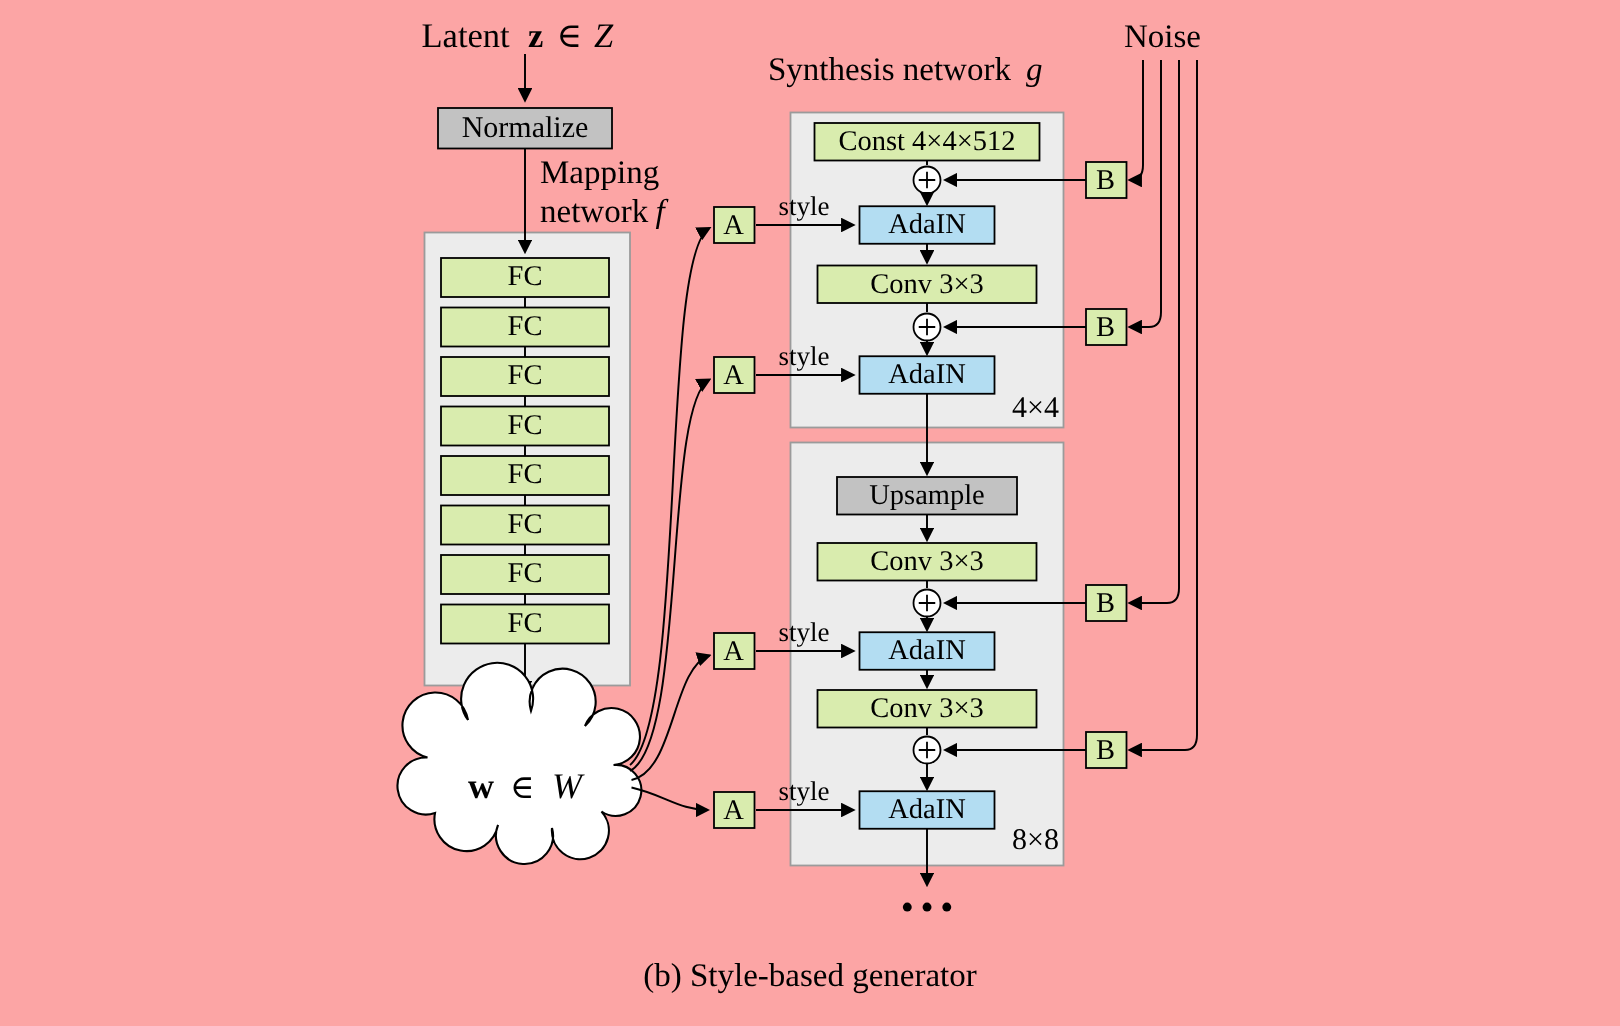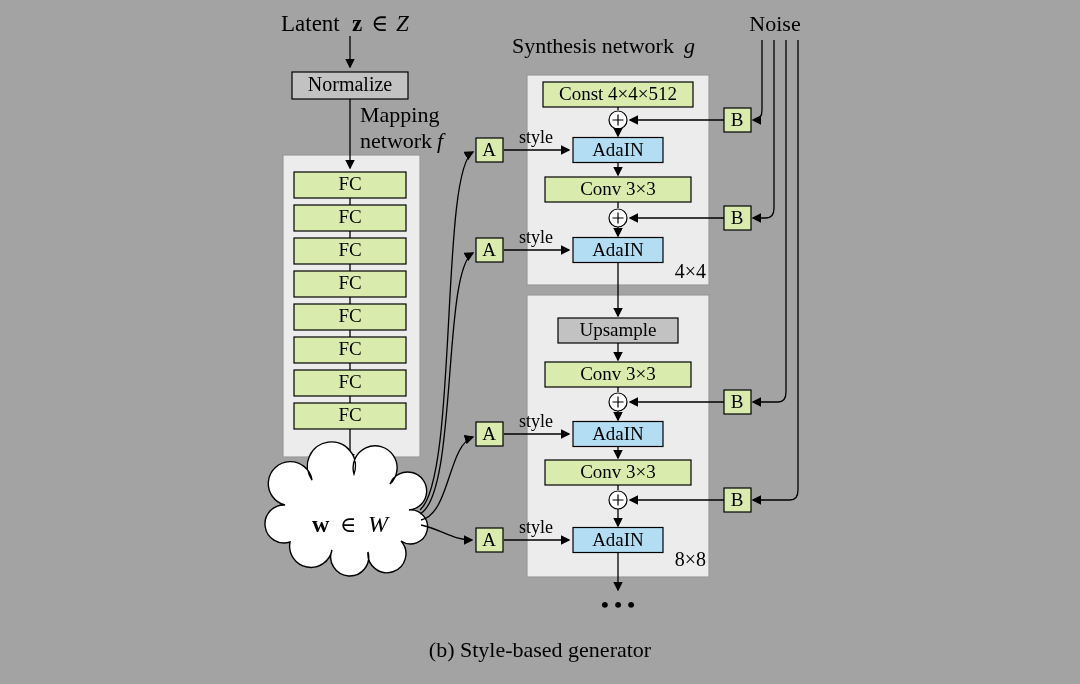--- a/index.html
+++ b/index.html
@@ -1,16 +1,16 @@
 <!DOCTYPE html>
 <html><head>
 <meta charset="utf-8">
 <style>
   html,body{margin:0;padding:0;background:#fff;}
-  .stage{position:relative;width:1080px;height:684px;background:#a3a3a3;overflow:hidden;
+  .stage{position:relative;width:1080px;height:684px;background:#fca5a5;overflow:hidden;
          font-family:"Liberation Serif","DejaVu Serif",serif;}
   svg{display:block}
   text{fill:#000;font-family:"Liberation Serif","DejaVu Serif",serif;}
   .t18{font-size:18px}.t19{font-size:19px}.t20{font-size:20px}
   .t22{font-size:22px}.t23{font-size:23px}.t24{font-size:24px}
   .it{font-style:italic}.b{font-weight:bold}
   .mid{text-anchor:middle}.end{text-anchor:end}
   .green{fill:#d9ecae;stroke:#000;stroke-width:1.2}
   .blue{fill:#b3ddf2;stroke:#000;stroke-width:1.2}
   .graybox{fill:#c2c2c2;stroke:#000;stroke-width:1.2}

